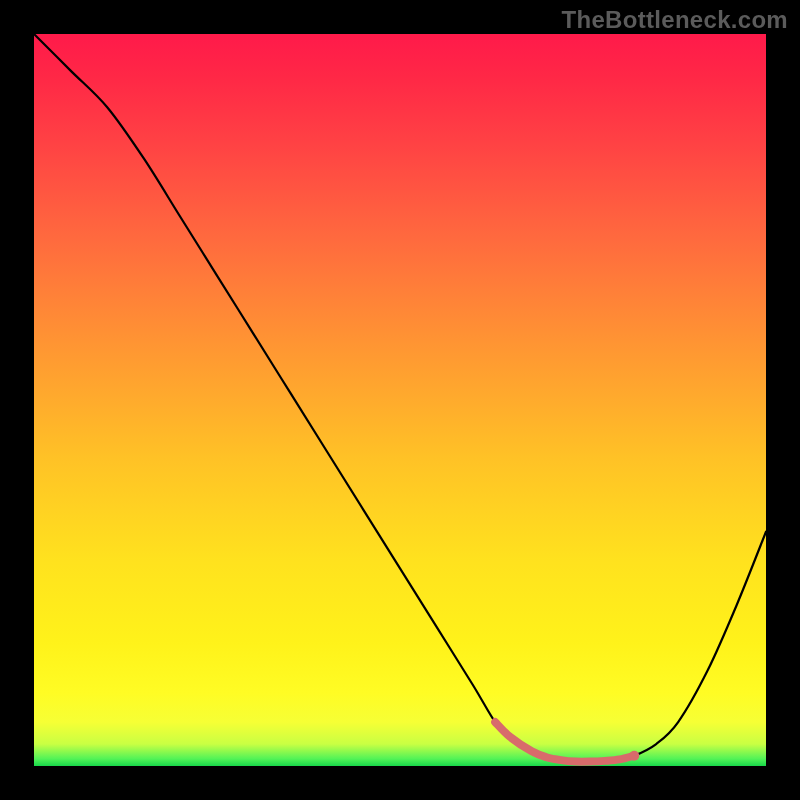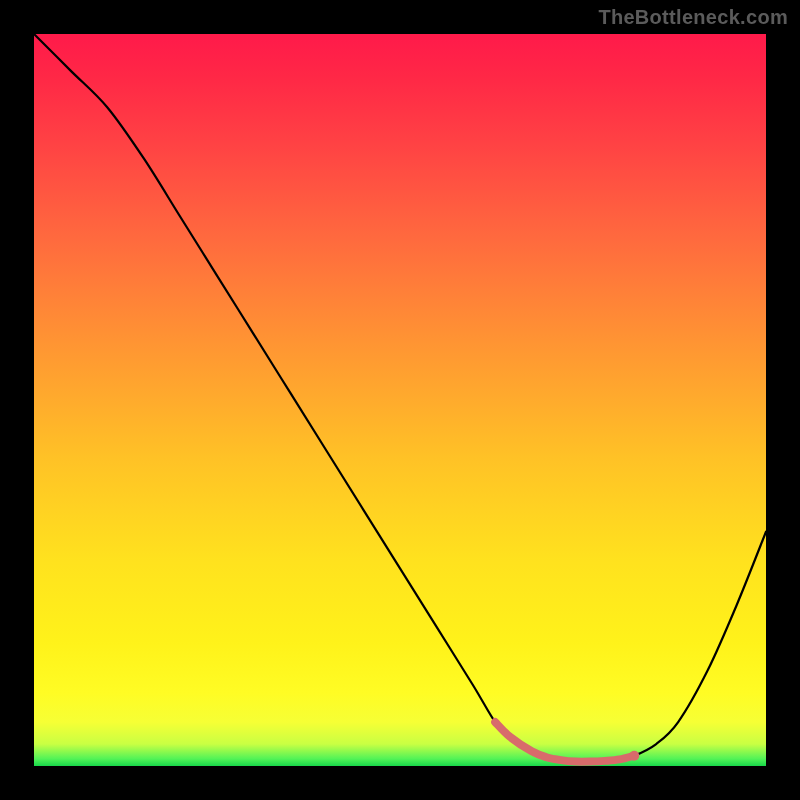--- a/index.html
+++ b/index.html
@@ -14,21 +14,21 @@
     position: relative;
     width: 800px;
     height: 800px;
     background: #000;
   }
   .watermark {
     position: absolute;
     top: 6px;
     right: 12px;
     font-family: Arial, Helvetica, sans-serif;
-    font-size: 20px;
+    font-size: 24px;
     font-weight: bold;
     color: #5b5b5b;
     letter-spacing: 0.3px;
   }
   .plot-area {
     position: absolute;
     left: 34px;
     top: 34px;
     width: 732px;
     height: 732px;

